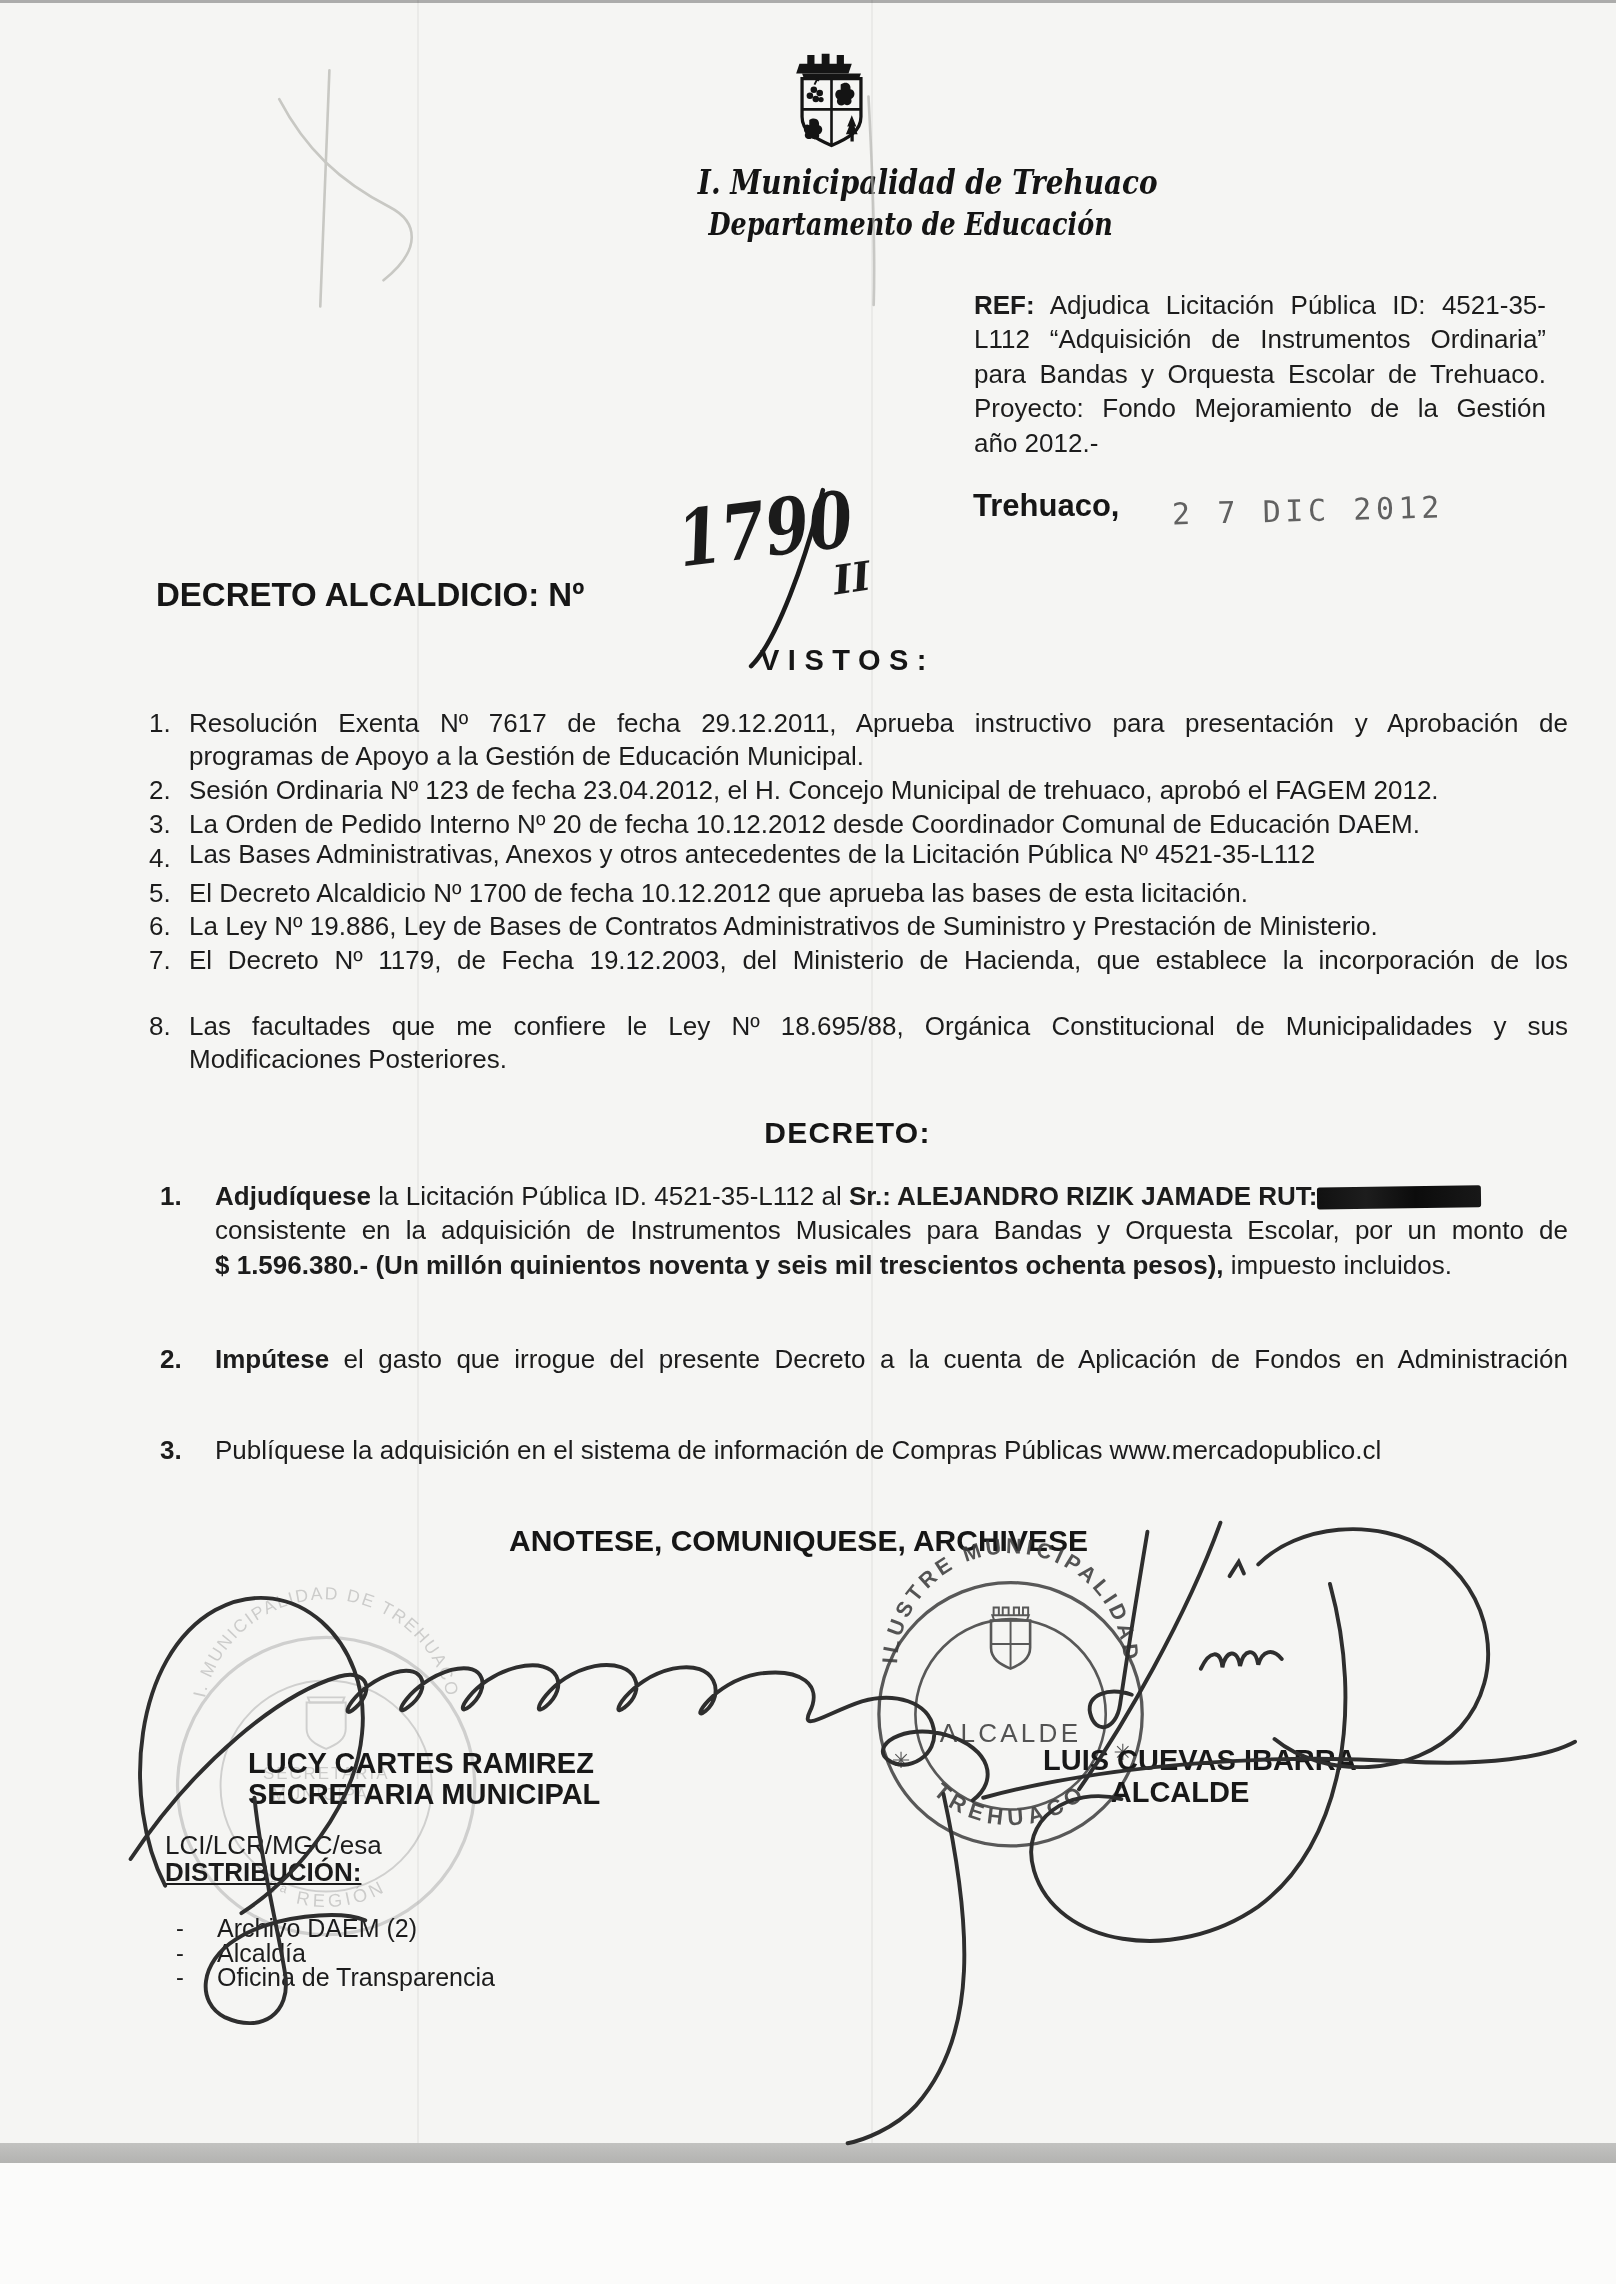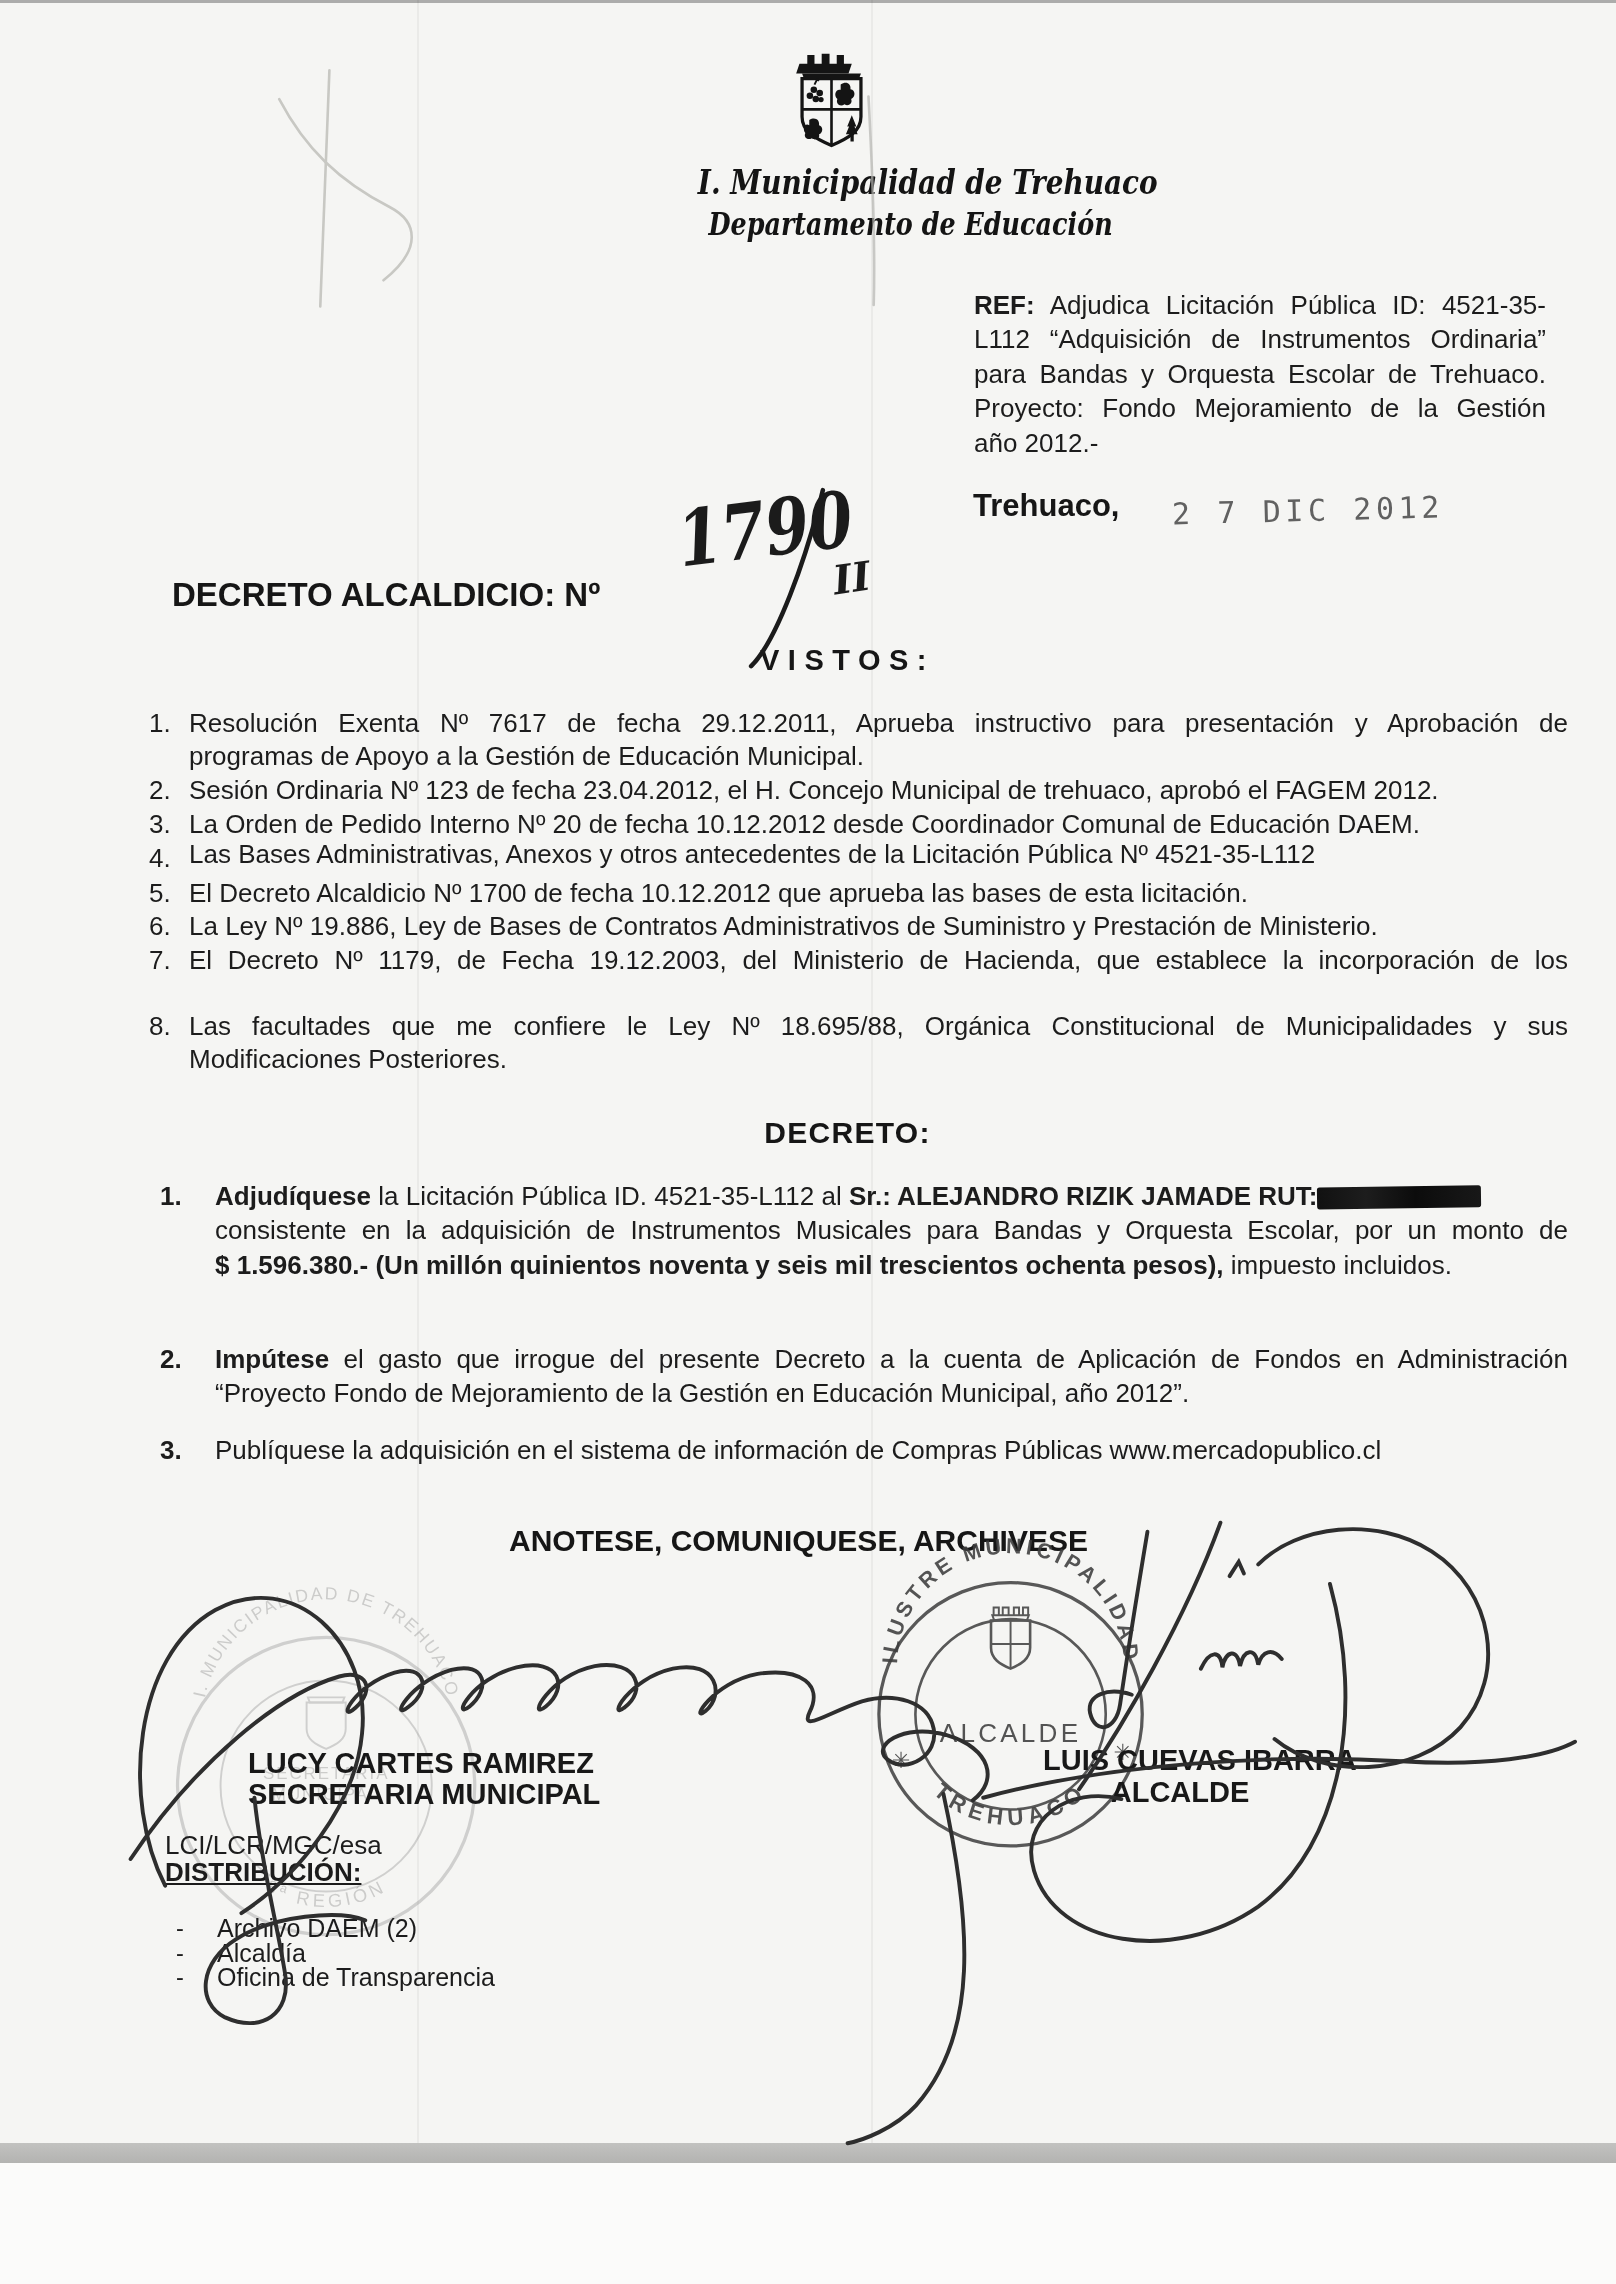--- a/index.html
+++ b/index.html
@@ -64,21 +64,21 @@
 
   <div class="bl j jr" style="left:974px;top:289px;"><span class="b">REF:</span> <span>Adjudica Licitación Pública ID: 4521-35-</span></div>
   <div class="bl j jr" style="left:974px;top:323px;">L112 “Adquisición de Instrumentos Ordinaria”</div>
   <div class="bl j jr" style="left:974px;top:358px;">para Bandas y Orquesta Escolar de Trehuaco.</div>
   <div class="bl j jr" style="left:974px;top:392px;">Proyecto: Fondo Mejoramiento de la Gestión</div>
   <div class="bl" style="left:974px;top:427px;">año 2012.-</div>
 
   <div class="heading" style="left:973px;top:488px;font-size:31px;">Trehuaco,</div>
   <div class="stampdate" style="left:1172px;top:493px;">2 7 DIC 2012</div>
 
-  <div class="heading" style="left:156px;top:576px;font-size:33px;margin-left:16px;">DECRETO ALCALDICIO: Nº</div>
+  <div class="heading" style="left:156px;top:576px;font-size:33px;">DECRETO ALCALDICIO: Nº</div>
   <div class="hand" style="left:658px;top:484px;font-size:77px;transform:rotate(-7deg) scaleX(.82);">1790</div>
   <div class="hand" style="left:833px;top:554px;font-size:40px;transform:rotate(-8deg);">II</div>
 
   <div class="heading" style="left:678px;top:644px;width:339px;text-align:center;font-size:29px;letter-spacing:8.5px;">VISTOS:</div>
 
   <div class="num" style="left:149px;top:707px;">1.</div>
   <div class="bl j" style="left:189px;top:707px;">Resolución Exenta Nº 7617 de fecha 29.12.2011, Aprueba instructivo para presentación y Aprobación de</div>
   <div class="bl" style="left:189px;top:740px;">programas de Apoyo a la Gestión de Educación Municipal.</div>
 
   <div class="num" style="left:149px;top:774px;">2.</div>
@@ -105,21 +105,20 @@
 
   <div class="heading" style="left:678px;top:1116px;width:339px;text-align:center;font-size:30px;letter-spacing:1.3px;">DECRETO:</div>
 
   <div class="num b" style="left:160px;top:1180px;">1.</div>
   <div class="bl" style="left:215px;top:1180px;"><span class="b">Adjudíquese</span><span> la Licitación Pública ID. 4521-35-L112 al </span><span class="b">Sr.: ALEJANDRO RIZIK JAMADE  RUT:</span><span class="redact"></span></div>
   <div class="bl j jd" style="left:215px;top:1214px;">consistente en la adquisición de Instrumentos Musicales para  Bandas y Orquesta Escolar, por un monto de</div>
   <div class="bl" style="left:215px;top:1249px;"><span class="b">$ 1.596.380.- (Un millón quinientos noventa y seis mil trescientos ochenta pesos),</span><span> impuesto incluidos.</span></div>
 
   <div class="num b" style="left:160px;top:1343px;">2.</div>
   <div class="bl j jd" style="left:215px;top:1343px;"><span class="b">Impútese</span><span> el gasto que irrogue del presente Decreto a la cuenta de Aplicación de Fondos en Administración</span></div>
-  <div class="bl" style="left:215px;top:1377px;">“Proyecto Fondo de Mejoramiento de la Gestión en Educación Municipal, año 2012”.</div>
 
   <div class="num b" style="left:160px;top:1434px;">3.</div>
   <div class="bl" style="left:215px;top:1434px;">Publíquese la adquisición en el sistema de información de Compras Públicas www.mercadopublico.cl</div>
 
   <div class="heading" style="left:505px;top:1524px;width:587px;text-align:center;font-size:30px;">ANOTESE, COMUNIQUESE, ARCHIVESE</div>
 
   <svg class="abs" style="left:0;top:0;" width="1617" height="2284" viewBox="0 0 2480 3504" pointer-events="none">
     <defs>
       <path id="secTop" d="M 316 2691 A 190 190 0 1 1 684 2691"></path>
       <path id="secBot" d="M 332 2818 A 185 185 0 0 0 668 2818"></path>

